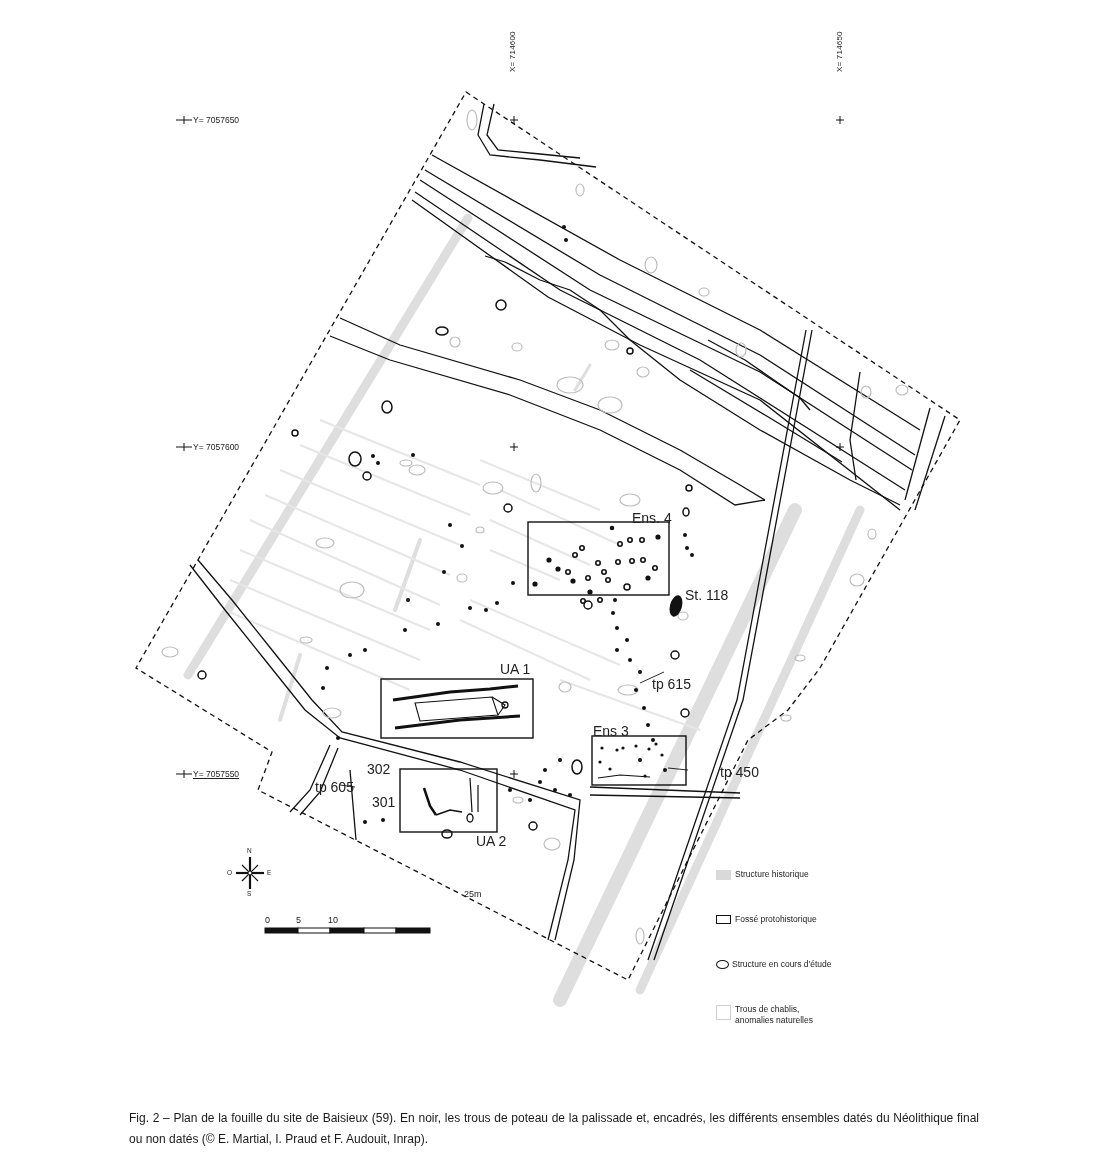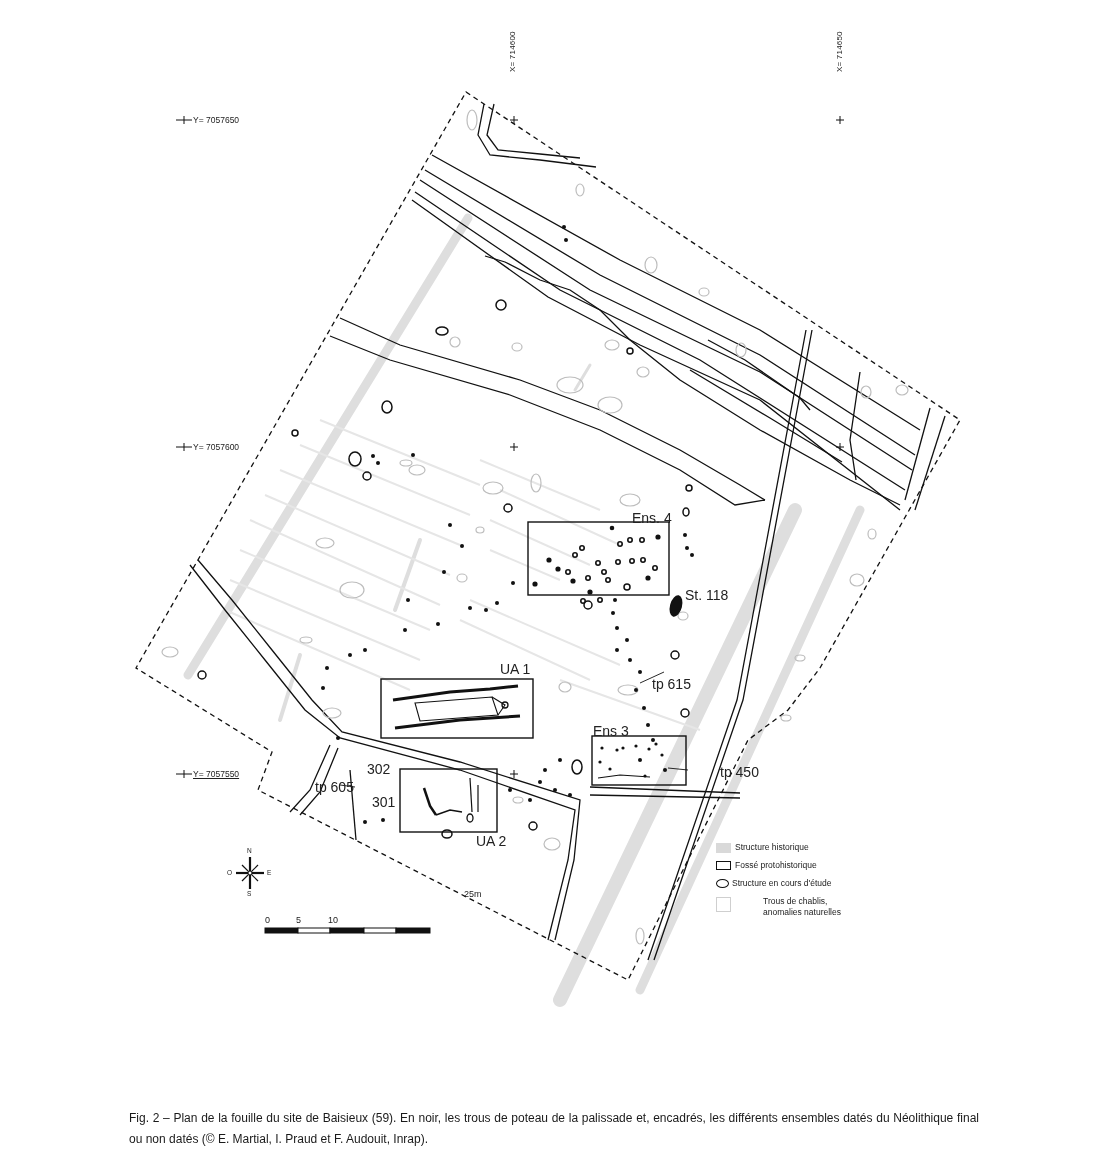--- a/index.html
+++ b/index.html
@@ -3,21 +3,21 @@
 <meta charset="utf-8">
 <style>
   html, body { margin: 0; padding: 0; background: #ffffff; }
   body { width: 1100px; height: 1174px; position: relative; overflow: hidden; font-family: "Liberation Sans", sans-serif; }
   .figure { position: absolute; left: 0; top: 0; width: 1084px; height: 1060px; padding-left: 40px; }
   .figure svg { position: absolute; left: 0; top: 0; }
   .coord-x { position: absolute; font-size: 8px; color: #222; transform: rotate(-90deg); transform-origin: left top; white-space: nowrap; letter-spacing: 0.2px; }
   .coord-y { position: absolute; font-size: 8.5px; color: #222; white-space: nowrap; }
   .map-label { position: absolute; font-size: 14px; color: #222; white-space: nowrap; }
   .legend { position: absolute; left: 716px; top: 842px; font-size: 8.5px; color: #222; }
-  .legend-row { display: flex; align-items: flex-start; height: 18px; }
+  .legend-row { display: flex; align-items: flex-start; height: 18px; margin-top: 27px; }
   .legend-swatch { width: 15px; height: 10px; margin-right: 4px; box-sizing: border-box; flex: none; margin-top: 1px; }
   .sw-hist { background: #d9d9d9; }
   .sw-fosse { border: 1.6px solid #111; background: #fff; height: 9px; }
   .sw-struct { border: 1.6px solid #111; border-radius: 50%; background: #fff; height: 9px; width: 13px; margin-right: 3px; }
   .sw-chablis { border: 1px solid #cfcfcf; background: #fff; height: 15px; }
   .legend-text-2 { line-height: 11px; }
   .scale-tick { position: absolute; font-size: 9px; color: #222; }
   .compass-letter { position: absolute; font-size: 6.5px; color: #222; }
   .caption { position: absolute; left: 129px; top: 1096px; width: 850px; font-size: 12px; line-height: 20.5px; color: #1a1a1a; text-align: justify; }
 </style>
@@ -336,21 +336,21 @@
       <span>Structure historique</span>
     </div>
     <div class="legend-row">
       <span class="legend-swatch sw-fosse"></span>
       <span>Fossé protohistorique</span>
     </div>
     <div class="legend-row">
       <span class="legend-swatch sw-struct"></span>
       <span>Structure en cours d'étude</span>
     </div>
-    <div class="legend-row" style="height:26px;gap:28px;">
+    <div class="legend-row" style="height:26px;">
       <span class="legend-swatch sw-chablis"></span>
       <span class="legend-text-2">
         <span>Trous de chablis,</span><br>
         <span>anomalies naturelles</span>
       </span>
     </div>
   </div>
 </div>
 
 <p class="caption">Fig. 2 – Plan de la fouille du site de Baisieux (59). En noir, les trous de poteau de la palissade et, encadrés, les différents ensembles datés du Néolithique final ou non datés (© E. Martial, I. Praud et F. Audouit, Inrap).</p>

